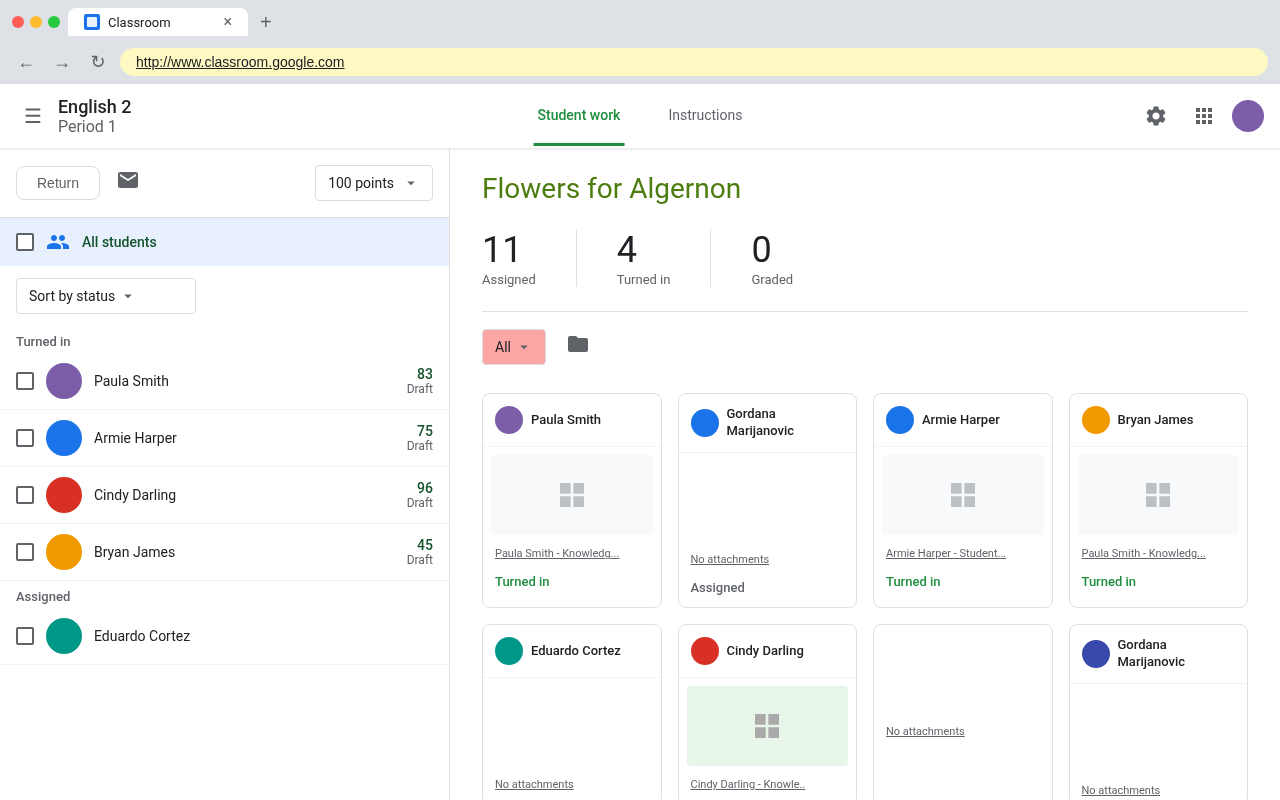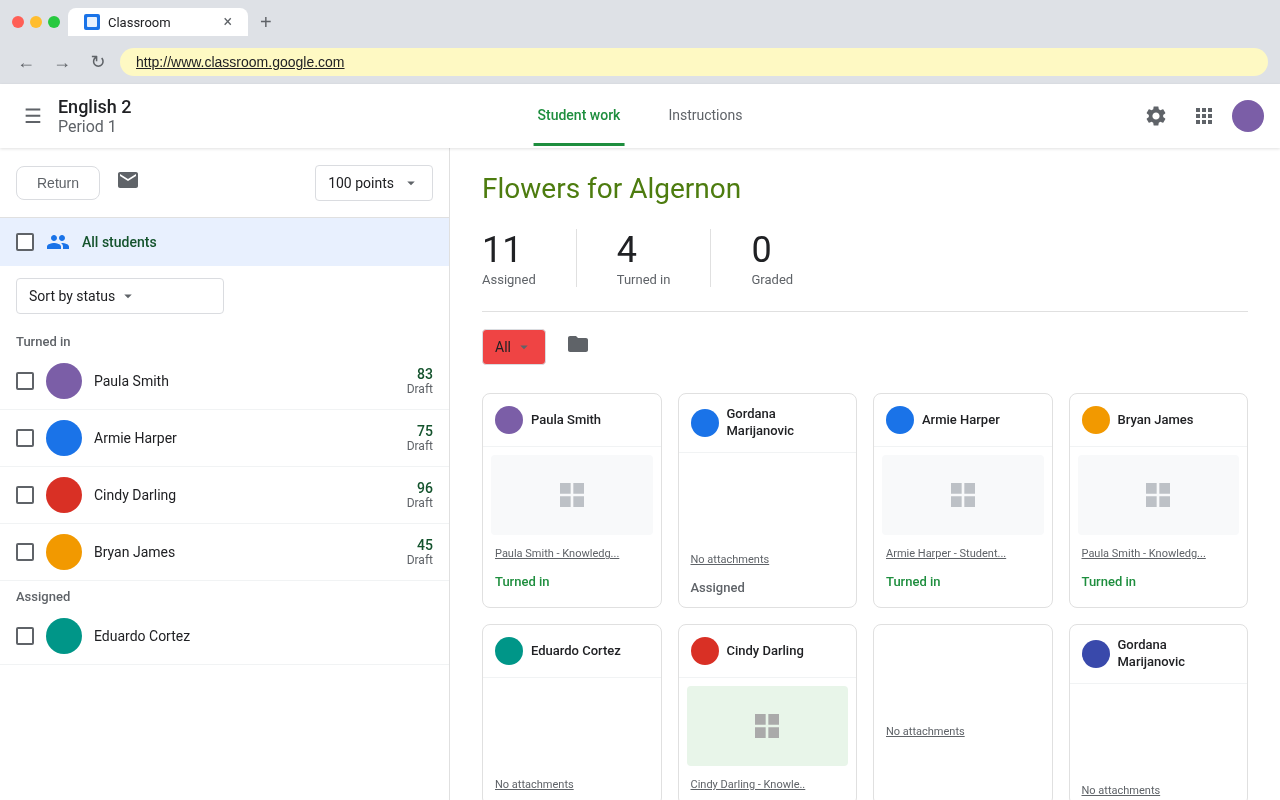--- a/index.html
+++ b/index.html
@@ -39,39 +39,39 @@
     
     .sidebar { width: 450px; background: white; border-right: 1px solid #e0e0e0; overflow-y: auto; flex-shrink: 0; }
     .sidebar-top { padding: 12px 16px; display: flex; align-items: center; gap: 8px; border-bottom: 1px solid #e0e0e0; }
     .return-btn { border: 1px solid #dadce0; background: white; color: #5f6368; padding: 8px 20px; border-radius: 8px; font-size: 14px; cursor: pointer; }
     .mail-btn { background: none; border: none; cursor: pointer; color: #5f6368; font-size: 20px; padding: 8px; }
     .points-select { margin-left: auto; border: 1px solid #dadce0; background: white; color: #202124; padding: 8px 12px; border-radius: 4px; font-size: 14px; cursor: pointer; display: flex; align-items: center; gap: 8px; }
     .all-students-row { display: flex; align-items: center; gap: 12px; padding: 12px 16px; background: #e8f0fe; cursor: pointer; }
     .all-students-label { font-size: 14px; font-weight: 500; color: #14532d; }
     .checkbox { width: 18px; height: 18px; border: 2px solid #5f6368; border-radius: 2px; flex-shrink: 0; cursor: pointer; background: white; }
     .sort-row { padding: 12px 16px; }
-    .sort-select { border: 1px solid #dadce0; background: white; padding: 8px 12px; border-radius: 4px; font-size: 14px; display: flex; align-items: center; gap: 4px; cursor: pointer; width: 208px; }
+    .sort-select { border: 1px solid #dadce0; background: white; padding: 8px 12px; border-radius: 4px; font-size: 14px; display: flex; align-items: center; gap: 4px; cursor: pointer; width: 180px; }
     .section-label { padding: 8px 16px 4px; font-size: 13px; color: #5f6368; font-weight: 500; }
     .student-row { display: flex; align-items: center; padding: 10px 16px; border-bottom: 1px solid #f1f3f4; gap: 12px; cursor: pointer; }
     .student-avatar { width: 36px; height: 36px; border-radius: 50%; background: #9aa0a6; flex-shrink: 0; overflow: hidden; }
     .student-name { flex: 1; font-size: 14px; color: #202124; }
     .student-score { text-align: right; }
     .score-value { color: #14532d; font-size: 14px; font-weight: 500; }
     .score-draft { font-size: 12px; color: #5f6368; }
 
     
     .content-area { flex: 1; padding: 24px 32px; overflow-y: auto; background: white; }
     .assignment-title { font-size: 28px; font-weight: 400; color: #4d7c0f; margin-bottom: 24px; }
     .stats-row { display: flex; border-bottom: 1px solid #e0e0e0; padding-bottom: 24px; margin-bottom: 12px; gap: 0; }
     .stat-block { padding-right: 40px; margin-right: 40px; border-right: 1px solid #e0e0e0; }
     .stat-block:last-child { border-right: none; }
     .stat-number { font-size: 36px; font-weight: 400; color: #202124; line-height: 1.2; }
     .stat-label { font-size: 13px; color: #5f6368; }
     .filter-row { display: flex; align-items: center; gap: 12px; margin-bottom: 24px; }
-    .filter-select { border: 1px solid #dadce0; background: #ef4444; padding: 8px 12px; border-radius: 4px; font-size: 14px; display: flex; align-items: center; gap: 4px; cursor: pointer; }
+    .filter-select { border: 1px solid #dadce0; background: #fca5a5; padding: 8px 12px; border-radius: 4px; font-size: 14px; display: flex; align-items: center; gap: 4px; cursor: pointer; }
     .folder-btn { background: none; border: none; cursor: pointer; color: #5f6368; font-size: 20px; padding: 8px; }
 
     
     .cards-grid { display: grid; grid-template-columns: repeat(4, 1fr); gap: 16px; }
     .student-card { border: 1px solid #e0e0e0; border-radius: 8px; overflow: hidden; cursor: pointer; background: white; }
     .card-header { display: flex; align-items: center; gap: 8px; padding: 12px; border-bottom: 1px solid #f1f3f4; }
     .card-avatar { width: 28px; height: 28px; border-radius: 50%; background: #9aa0a6; flex-shrink: 0; overflow: hidden; }
     .card-name { font-size: 13px; color: #202124; font-weight: 500; line-height: 1.3; }
     .card-thumb { background: #f8f9fa; height: 80px; display: flex; align-items: center; justify-content: center; margin: 8px; border-radius: 4px; }
     .card-file { font-size: 11px; color: #5f6368; padding: 4px 12px 8px; white-space: nowrap; overflow: hidden; text-overflow: ellipsis; text-decoration: underline; }

